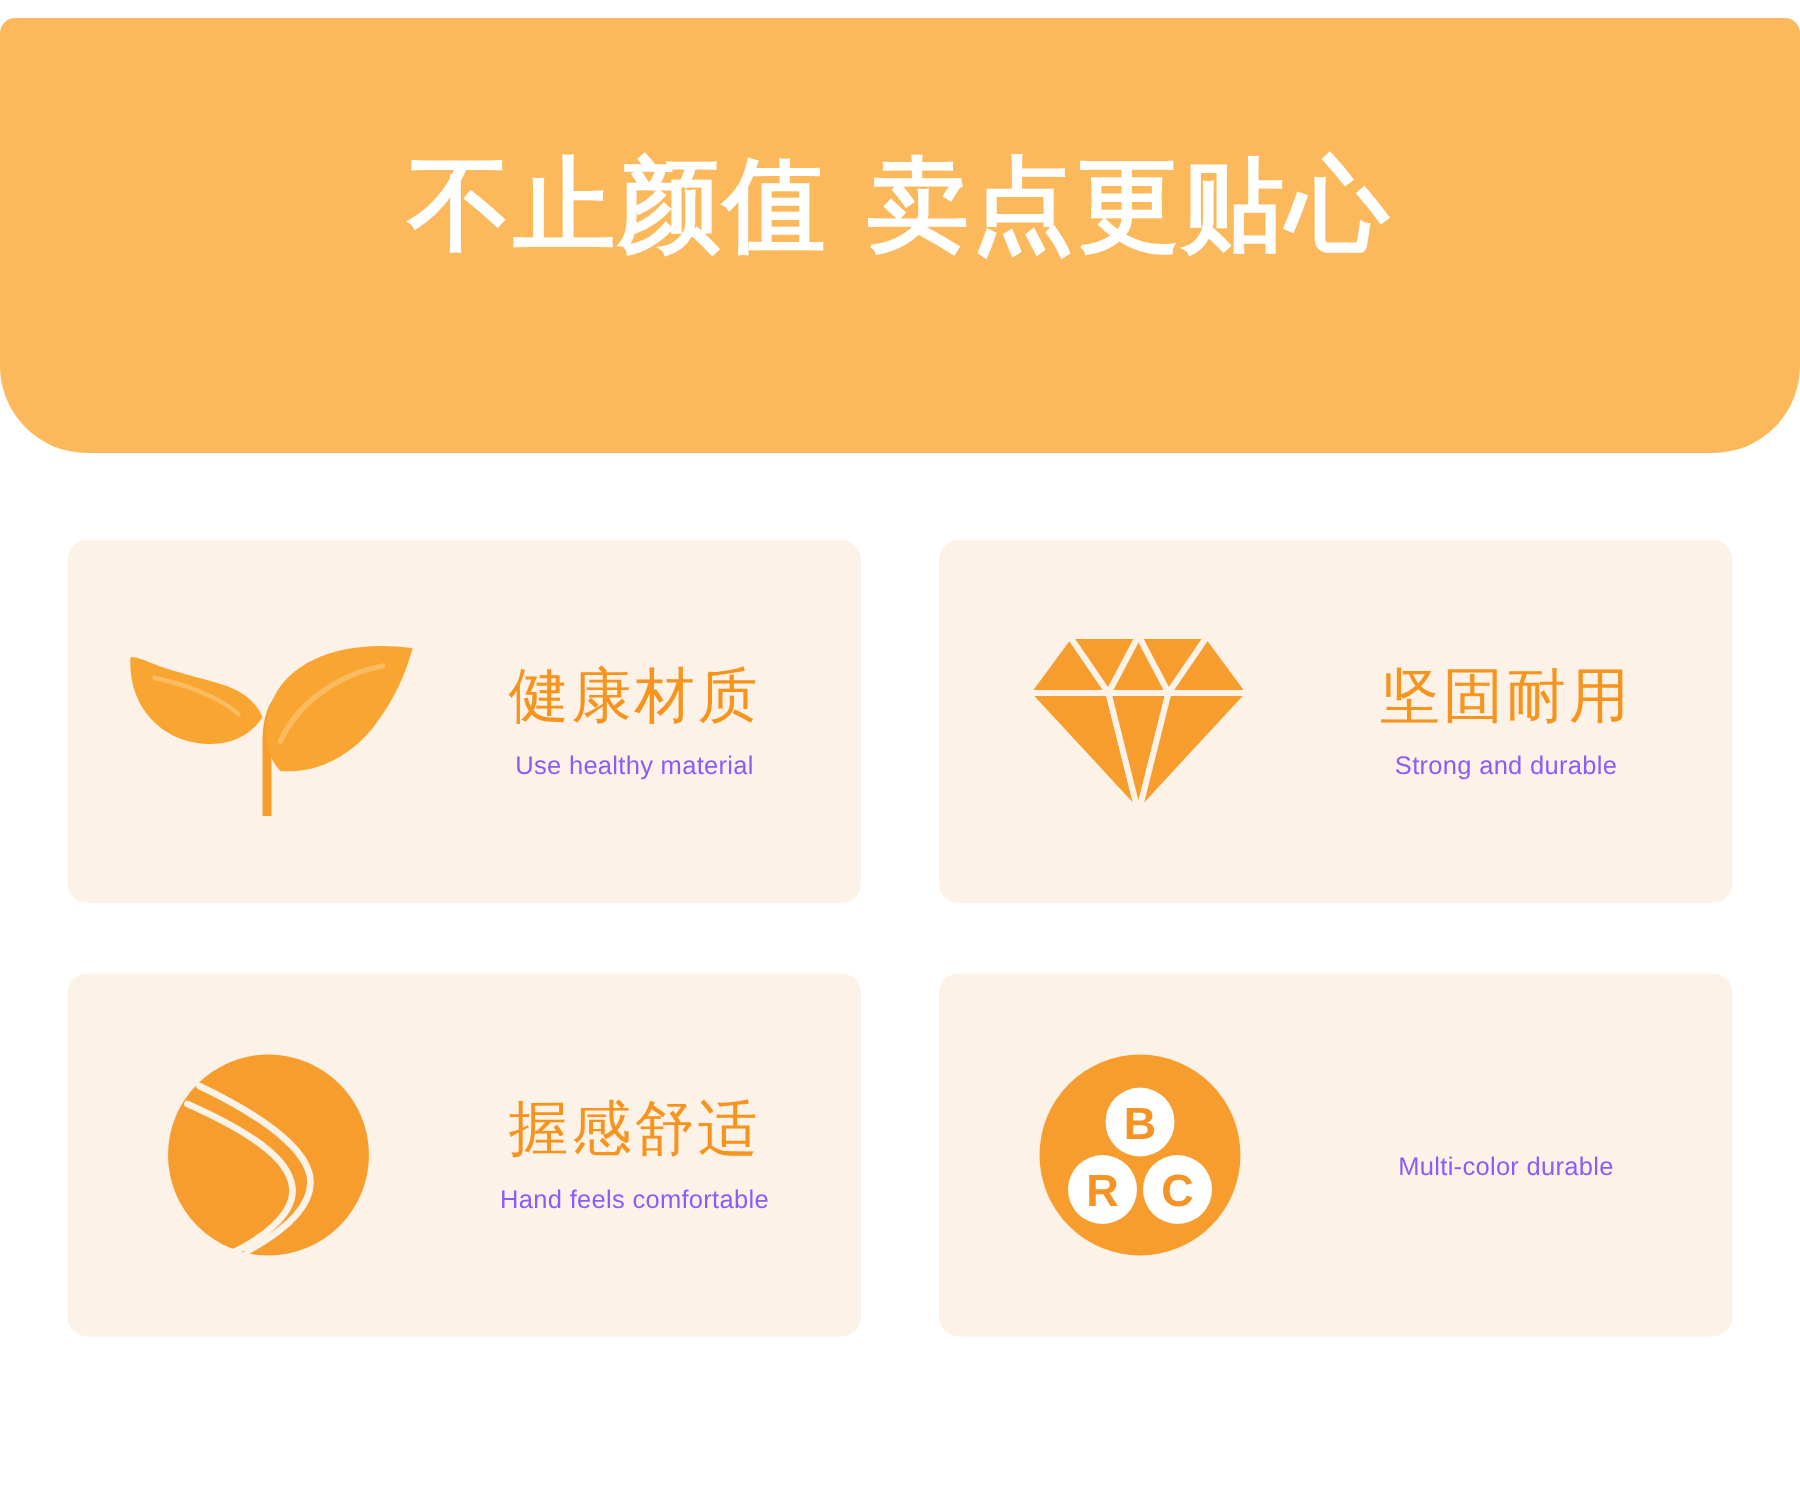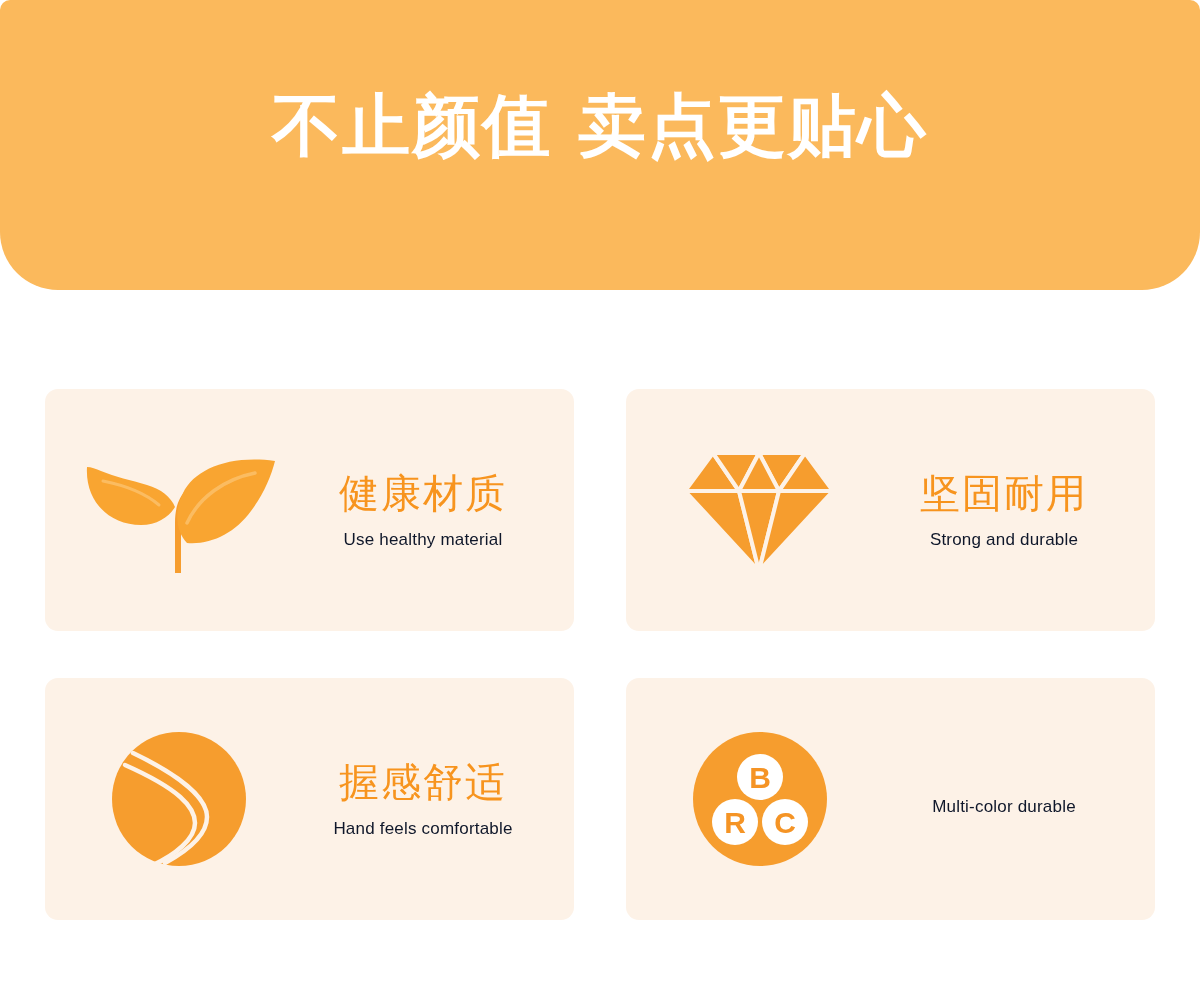--- a/index.html
+++ b/index.html
@@ -12,21 +12,21 @@
   }
   .page {
     position:relative;
     width:1200px; height:996px;
     background:#ffffff;
   }
 
   
   .banner {
     position:absolute;
-    left:0; top:0;
+    left:0; top:12px;
     width:1200px; height:290px;
     background:#fbb95c;
     border-radius:10px 10px 58px 58px;
     display:flex;
     align-items:flex-start;
     justify-content:center;
   }
   .banner-title {
     margin-top:92px;
     font-size:68px;
@@ -34,21 +34,21 @@
     font-weight:bold;
     color:#ffffff;
     letter-spacing:2px;
     white-space:nowrap;
     font-family:"DejaVu Sans","Liberation Sans",sans-serif;
   }
 
   
   .cards {
     position:absolute;
-    left:45px; top:389px;
+    left:45px; top:360px;
     width:1110px;
     display:grid;
     grid-template-columns:529px 529px;
     grid-template-rows:242px 242px;
     column-gap:52px;
     row-gap:47px;
     text-align:center;
   }
   .card {
     background:#fdf2e7;
@@ -79,21 +79,21 @@
     line-height:1.1;
     color:#f7941e;
     letter-spacing:2px;
     white-space:nowrap;
     font-family:"DejaVu Sans","Liberation Sans",sans-serif;
   }
   .card-sub {
     margin-top:16px;
     font-size:17px;
     line-height:1.1;
-    color:#0f172a;
+    color:#8b5cf6;
     letter-spacing:0.2px;
     white-space:nowrap;
     font-family:"Liberation Sans","DejaVu Sans",sans-serif;
   }
   .brc-letter {
     font-family:"Liberation Sans","DejaVu Sans",sans-serif;
     font-weight:bold;
     font-size:30px;
     fill:#f59425;
   }

